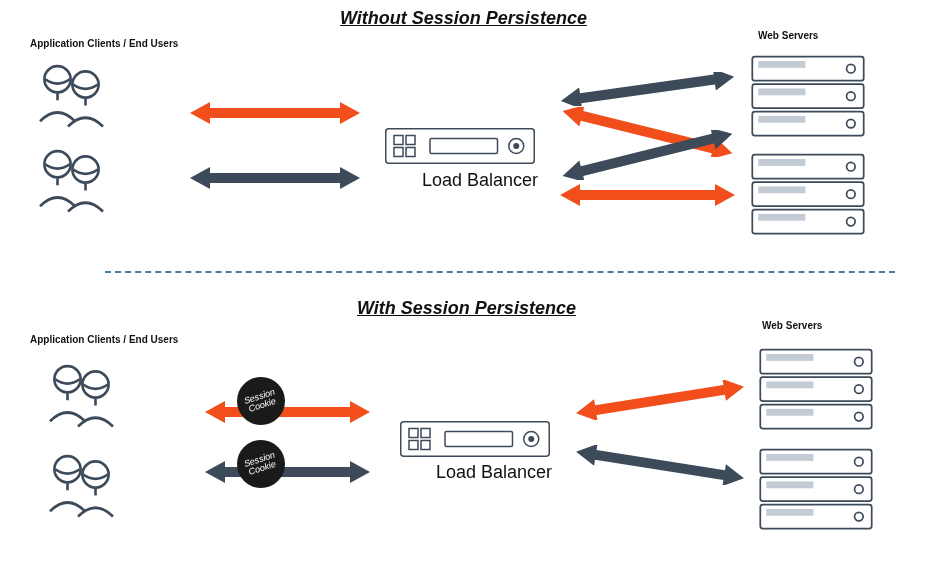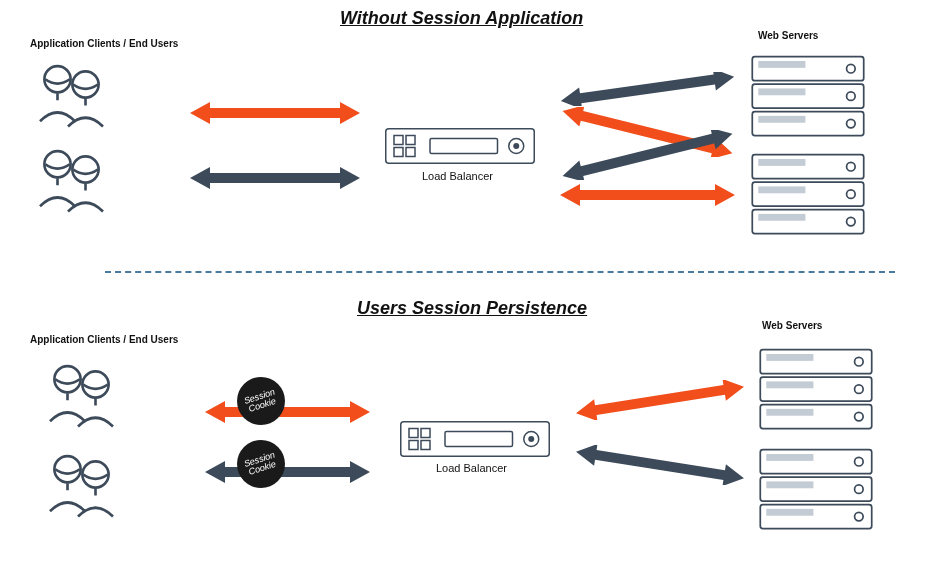--- a/index.html
+++ b/index.html
@@ -1,34 +1,34 @@
 <!DOCTYPE html>
 <html><head>
 <meta charset="utf-8">
 <style>
   html,body{margin:0;padding:0;width:925px;height:576px;background:#fff;font-family:Arial,Helvetica,sans-serif;position:relative;overflow:hidden}
   .title{position:absolute;font-weight:bold;font-style:italic;text-decoration:underline;font-size:18px;color:#111}
   .label{position:absolute;font-weight:bold;font-size:10px;color:#111}
-  .label-sm{position:absolute;font-weight:normal;font-size:11px;color:#111}
+  .label-sm{position:absolute;font-weight:normal;font-size:18px;color:#111}
   .divider{position:absolute;left:105px;right:30px;border-top:2px dashed #4a7a9e}
   .users{position:absolute;width:90px;height:70px}
   .users svg{width:100%;height:100%}
   .servers{position:absolute;width:120px;height:90px}
   .servers svg{width:100%;height:100%}
   .lb{position:absolute;width:150px;height:38px}
   .lb svg{width:100%;height:100%}
   .arrow{position:absolute}
   .arrow svg{display:block}
   .cookie{position:absolute;width:48px;height:48px;border-radius:50%;background:#1a1a1a;color:#fff;display:flex;align-items:center;justify-content:center;text-align:center}
   .cookie span{font-size:9px;font-style:italic;line-height:1;transform:rotate(-18deg)}
 </style>
 </head>
 <body>
 
-<div class="title" style="left:340px;top:8px">Without Session Application</div>
+<div class="title" style="left:340px;top:8px">Without Session Persistence</div>
 <div class="label" style="left:30px;top:38px">Application Clients / End Users</div>
 <div class="label" style="left:758px;top:30px">Web Servers</div>
 
 <div class="users" style="left:30px;top:60px">
   <svg viewBox="0 0 100 80">
     <g fill="none" stroke="#3c4a5a" stroke-width="3">
       <circle cx="30" cy="22" r="15"></circle>
         <path d="M16 22 q14 10 28 0"></path>
       <circle cx="62" cy="28" r="15"></circle>
         <path d="M48 28 q14 10 28 0"></path>
@@ -132,21 +132,21 @@
 <div class="arrow" style="left:560px;top:180px">
   <svg width="175" height="30" viewBox="0 0 175 30">
       <g fill="#f24e1c">
         <polygon points="0,15 20,4 20,10 155,10 155,4 175,15 155,26 155,20 20,20 20,26"></polygon>
       </g>
     </svg>
 </div>
 
 <div class="divider" style="top:271px"></div>
 
-<div class="title" style="left:357px;top:298px">Users Session Persistence</div>
+<div class="title" style="left:357px;top:298px">With Session Persistence</div>
 <div class="label" style="left:30px;top:334px">Application Clients / End Users</div>
 <div class="label" style="left:762px;top:320px">Web Servers</div>
 
 <div class="users" style="left:40px;top:360px">
   <svg viewBox="0 0 100 80">
       <g fill="none" stroke="#3c4a5a" stroke-width="3">
     <circle cx="30" cy="22" r="15"></circle>
         <path d="M16 22 q14 10 28 0"></path>
     <circle cx="62" cy="28" r="15"></circle>
         <path d="M48 28 q14 10 28 0"></path>

